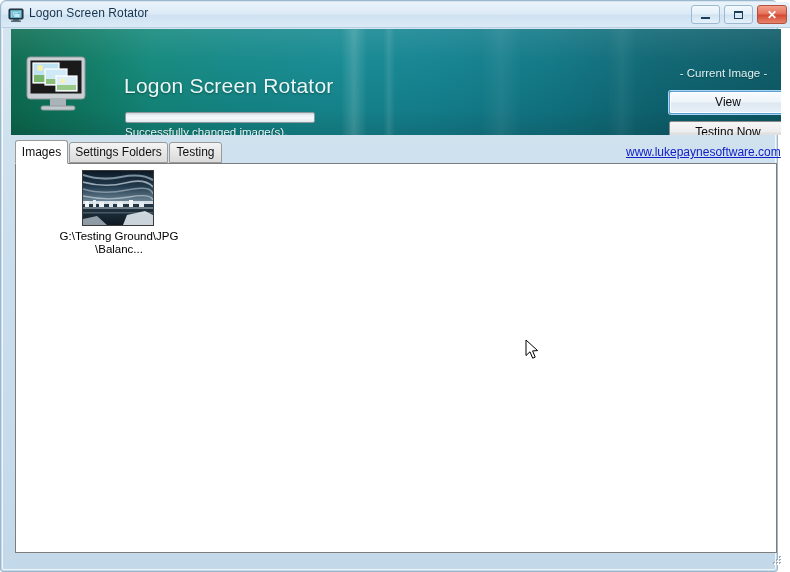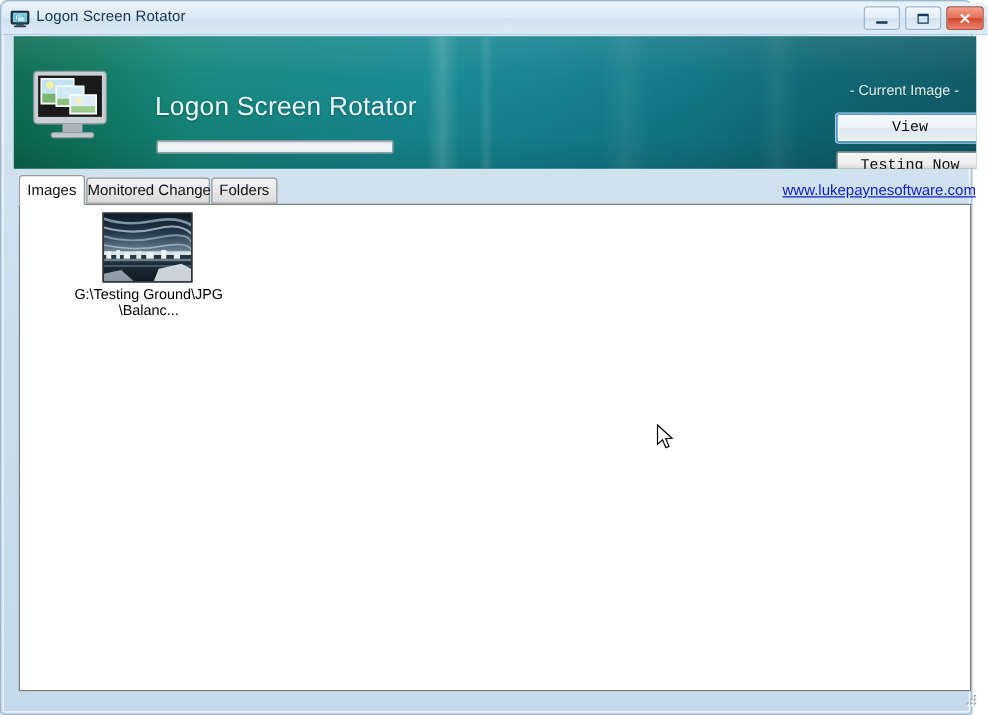--- a/index.html
+++ b/index.html
@@ -141,21 +141,20 @@
   .banner-btn {
     position: absolute;
     box-sizing: border-box;
     font-size: 12px; color: #0a0a0a;
     text-align: center;
     background: linear-gradient(to bottom, #f6f6f6 0%, #ededed 48%, #dfdfdf 52%, #ebebeb 100%);
     border: 1px solid #8a8a8a;
     border-radius: 2px;
     line-height: 21px;
     white-space: nowrap;
-    font-family: Liberation Mono, monospace;
   }
   #btn-view {
     left: 658px; top: 62px; width: 118px; height: 23px;
     border: 1px solid #5b9ed4;
     box-shadow: 0 0 0 1px #a8d4f2, inset 0 0 0 1px #ffffff;
     background: linear-gradient(to bottom, #f8fbfd 0%, #eef4f9 48%, #dde8f2 52%, #e9f1f8 100%);
   }
   #btn-change {
     left: 658px; top: 92px; width: 118px; height: 23px;
   }
@@ -288,31 +287,32 @@
         <circle cx="40" cy="26" r="2.4" fill="#f7f2b0"></circle>
         <rect x="27" y="44" width="16" height="7" fill="#aab3b8"></rect>
         <rect x="18" y="51" width="34" height="4" rx="2" fill="#c2c9cd" stroke="#949c9f"></rect>
       </svg>
     </span>
 
     <div id="app-title">Logon Screen Rotator</div>
 
     <div id="progress-track"></div>
 
+    <div id="status-text">Successfully changed image(s).</div>
 
     <div id="current-image-label">- Current Image -</div>
 
     <div class="banner-btn" id="btn-view">View</div>
     <div class="banner-btn" id="btn-change">Testing Now</div>
   </div>
 
   <div id="tabstrip">
     <div class="tab active" id="tab-images">Images</div>
-    <div class="tab" id="tab-folders">Monitored Change</div>
-    <div class="tab" id="tab-settings">Folders</div>
+    <div class="tab" id="tab-folders">Settings Folders</div>
+    <div class="tab" id="tab-settings">Testing</div>
   </div>
 
   <a id="site-link" href="#">www.lukepaynesoftware.com</a>
 
   <div id="content-panel">
     <div id="thumb-item">
       <div id="thumb-frame">
         <svg width="70" height="54" viewBox="0 0 70 54" preserveAspectRatio="none">
           <defs>
             <linearGradient id="skyg" x1="0" y1="0" x2="0" y2="1">

